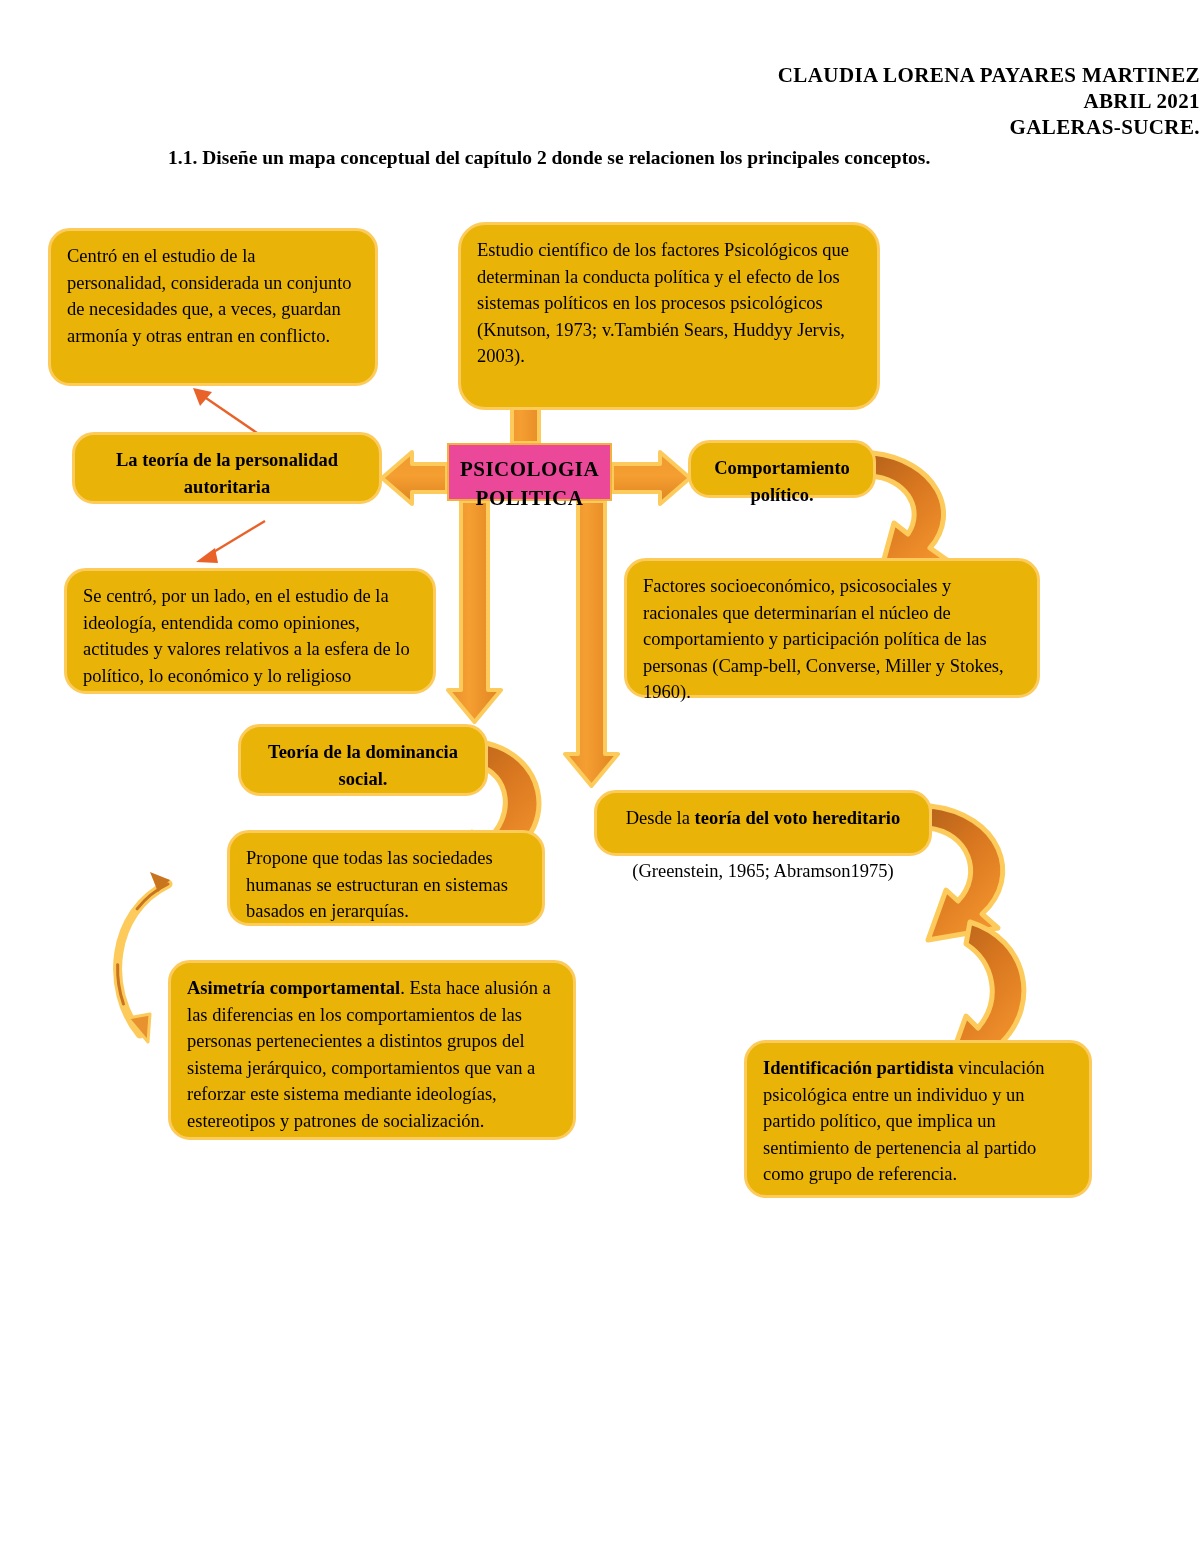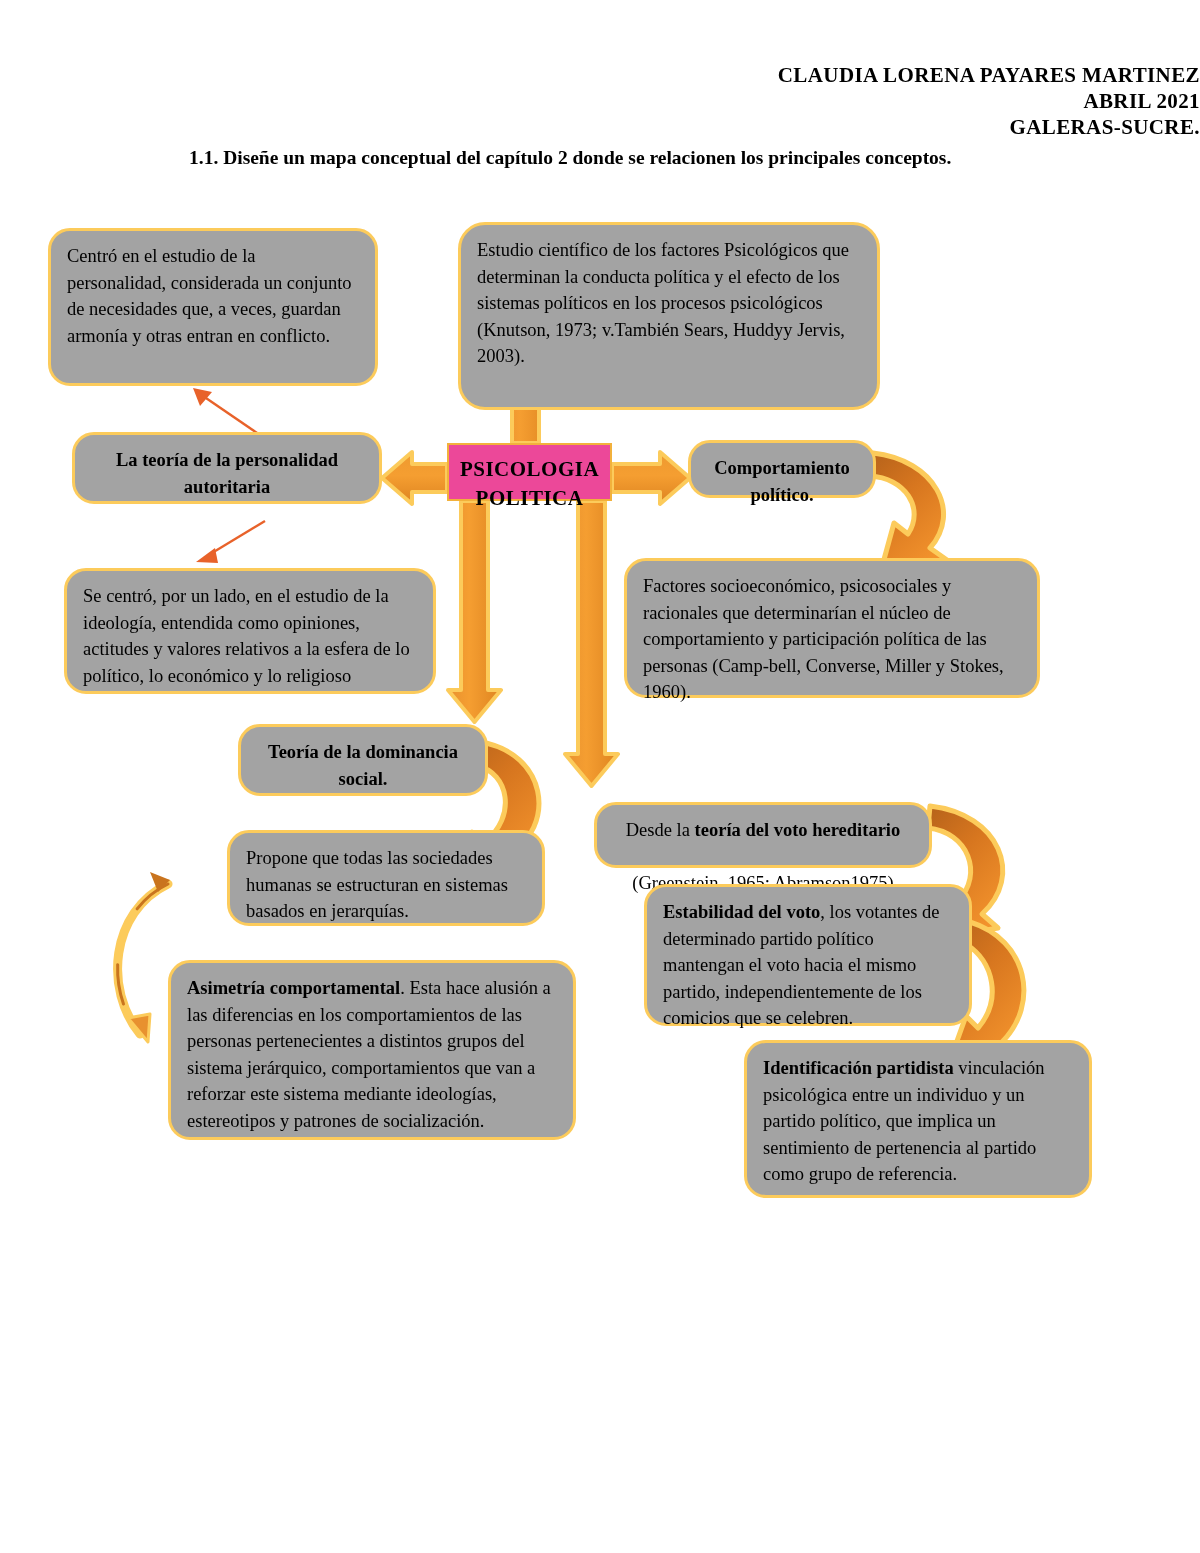--- a/index.html
+++ b/index.html
@@ -30,21 +30,20 @@
     line-height: 26px;
   }
   .hdr-line.l1 { margin-top: 62px; }
   .prompt-line {
     margin-top: 6px;
     padding-left: 168px;
     padding-right: 170px;
     font-weight: bold;
     font-size: 19.5px;
     line-height: 24px;
-    margin-left: 21px;
   }
 
   
   .map {
     position: absolute;
     left: 0; top: 0;
     width: 1200px;
     height: 1553px;
   }
   .svg-layer {
@@ -54,21 +53,21 @@
     height: 1553px;
     pointer-events: none;
   }
 
   
   .node {
     position: absolute;
     box-sizing: border-box;
     border: 3px solid #FCCB5B;
     border-radius: 22px;
-    background: #a3a3a3;
+    background: #eab308;
     padding: 12px 16px;
     font-size: 18.5px;
     line-height: 26.5px;
     z-index: 5;
   }
   .node.center {
     border-radius: 0;
     border: 2.5px solid #F2B13C;
     background: #ec4899;
     text-align: center;
@@ -241,32 +240,29 @@
   </div>
 
   <div class="node" id="n-factores">
     <span class="node-text">Factores socioeconómico, psicosociales y racionales que determinarían el núcleo de comportamiento y participación política de las personas (Camp-bell, Converse, Miller y Stokes, 1960).</span>
   </div>
 
   <div class="node bold-center" id="n-dominancia">
     <span class="node-text">Teoría de la dominancia social.</span>
   </div>
 
-  <div class="node bold-center" id="n-voto-her" style="font-weight:normal;margin-top:12px;">
+  <div class="node bold-center" id="n-voto-her" style="font-weight:normal;">
     <span>Desde la </span><span class="lead-bold">teoría del voto hereditario</span><span class="node-text">
 (Greenstein, 1965; Abramson1975)</span>
   </div>
 
   <div class="node" id="n-propone">
     <span class="node-text">Propone que todas las sociedades humanas se estructuran en sistemas basados en jerarquías.</span>
   </div>
 
-  <div class="node" id="n-estabilidad">
-    <span class="lead-bold">Estabilidad del voto</span><span>, los votantes de determinado partido político mantengan el voto hacia el mismo partido, independientemente de los comicios que se celebren.</span>
-  </div>
 
   <div class="node" id="n-asimetria">
     <span class="lead-bold">Asimetría comportamental</span><span>. Esta hace alusión a las diferencias en los comportamientos de las personas pertenecientes a distintos grupos del sistema jerárquico, comportamientos que van a reforzar este sistema mediante ideologías, estereotipos y patrones de socialización.</span>
   </div>
 
   <div class="node" id="n-identificacion">
     <span class="lead-bold">Identificación partidista</span><span>  vinculación psicológica entre un individuo y un partido político, que implica un sentimiento de pertenencia al partido como grupo de referencia.</span>
   </div>
 
 </div>

